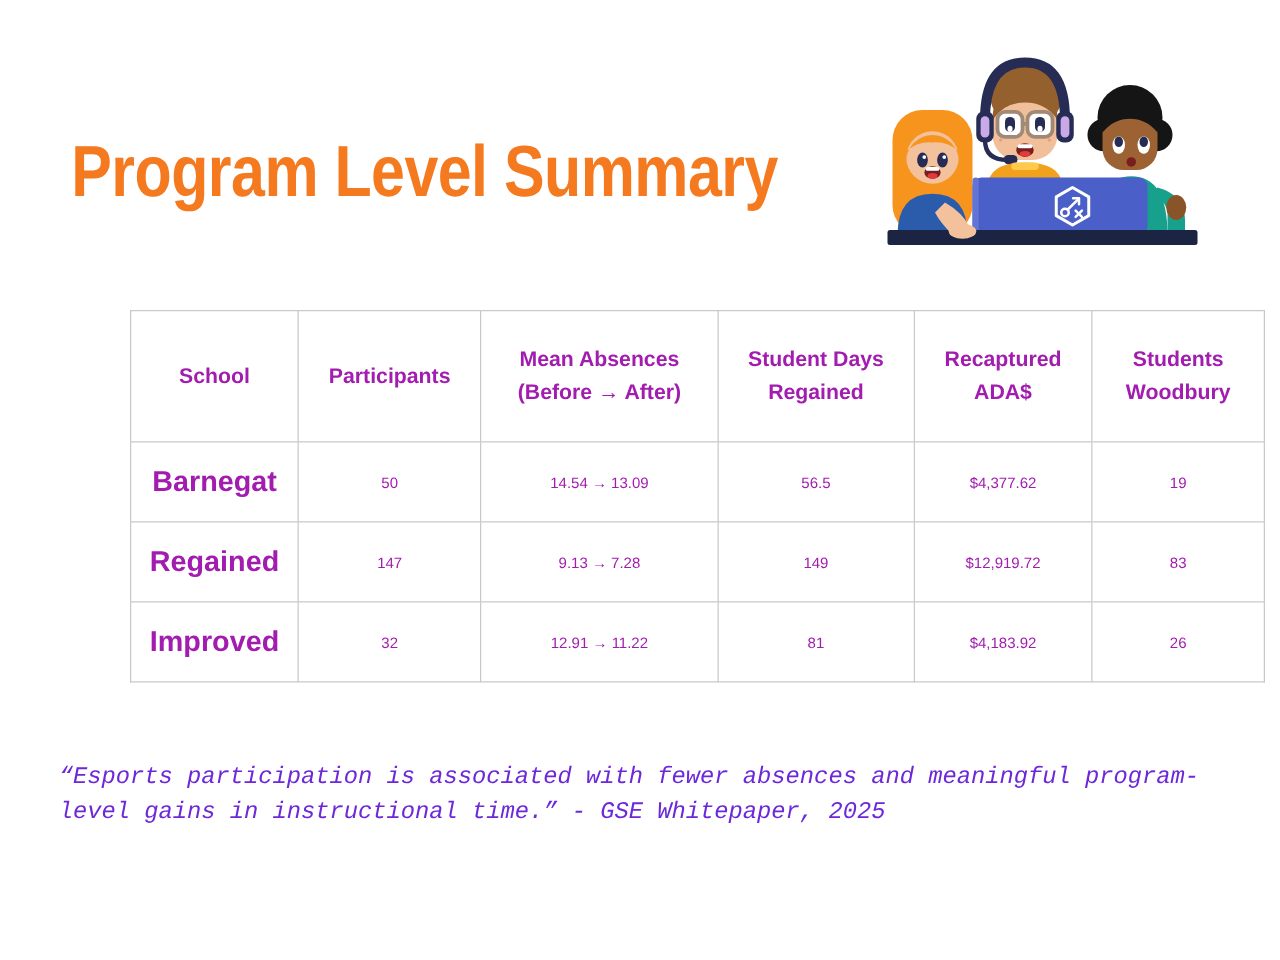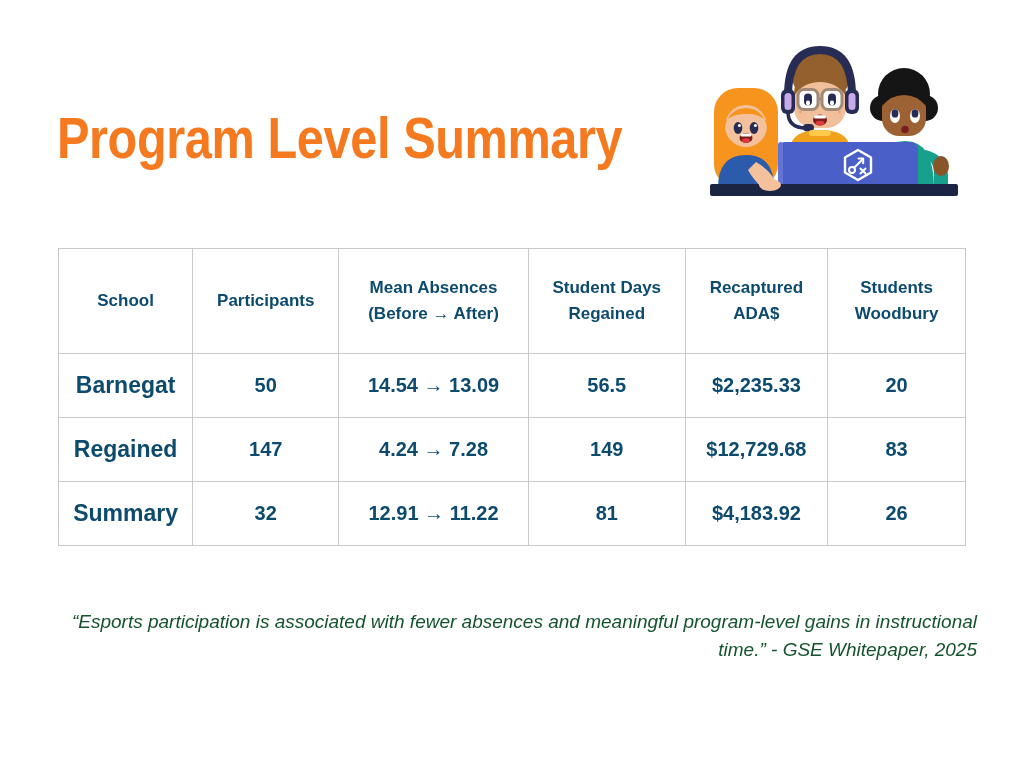--- a/index.html
+++ b/index.html
@@ -37,58 +37,60 @@
   .table-wrap {
     position: absolute;
     left: 58px;
     top: 248px;
     width: 908px;
   }
   table.summary {
     width: 100%;
     border-collapse: collapse;
     table-layout: fixed;
-    color: #0c4a6e;
+    color: #a21caf;
+    margin-left: 46px;
   }
   table.summary th, table.summary td {
     border: 1.5px solid #C9C9C9;
     text-align: center;
     vertical-align: middle;
     padding: 0 8px;
   }
   table.summary th {
     height: 104px;
     font-size: 17px;
     font-weight: 700;
     line-height: 1.55;
     white-space: pre-line;
   }
   table.summary td {
     height: 63px;
-    font-size: 20px;
-    font-weight: 700;
+    font-size: 12px;
+    font-weight: 400;
   }
   table.summary td.school {
     font-size: 23px;
     font-weight: 700;
   }
   .quote {
     position: absolute;
     left: 0;
     top: 608px;
     width: 100%;
   }
   .quote-inner {
     width: 930px;
     margin: 0 auto;
-    text-align: right;
+    text-align: left;
     font-size: 19px;
     font-style: italic;
     line-height: 1.45;
-    color: #14532d;
+    color: #6d28d9;
+    font-family: Liberation Mono, monospace;
   }
 </style>
 </head>
 <body>
 
 <div class="page">
 
   <div class="page-title">Program Level Summary</div>
 
   <svg class="illustration" viewBox="0 0 256 162" aria-hidden="true">
@@ -197,33 +199,33 @@
           <th>Students
 Woodbury</th>
         </tr>
       </thead>
       <tbody>
         <tr>
           <td class="school">Barnegat</td>
           <td>50</td>
           <td>14.54 → 13.09</td>
           <td>56.5</td>
-          <td>$2,235.33</td>
-          <td>20</td>
+          <td>$4,377.62</td>
+          <td>19</td>
         </tr>
         <tr>
           <td class="school">Regained</td>
           <td>147</td>
-          <td>4.24 → 7.28</td>
+          <td>9.13 → 7.28</td>
           <td>149</td>
-          <td>$12,729.68</td>
+          <td>$12,919.72</td>
           <td>83</td>
         </tr>
         <tr>
-          <td class="school">Summary</td>
+          <td class="school">Improved</td>
           <td>32</td>
           <td>12.91 → 11.22</td>
           <td>81</td>
           <td>$4,183.92</td>
           <td>26</td>
         </tr>
       </tbody>
     </table>
   </div>
 

